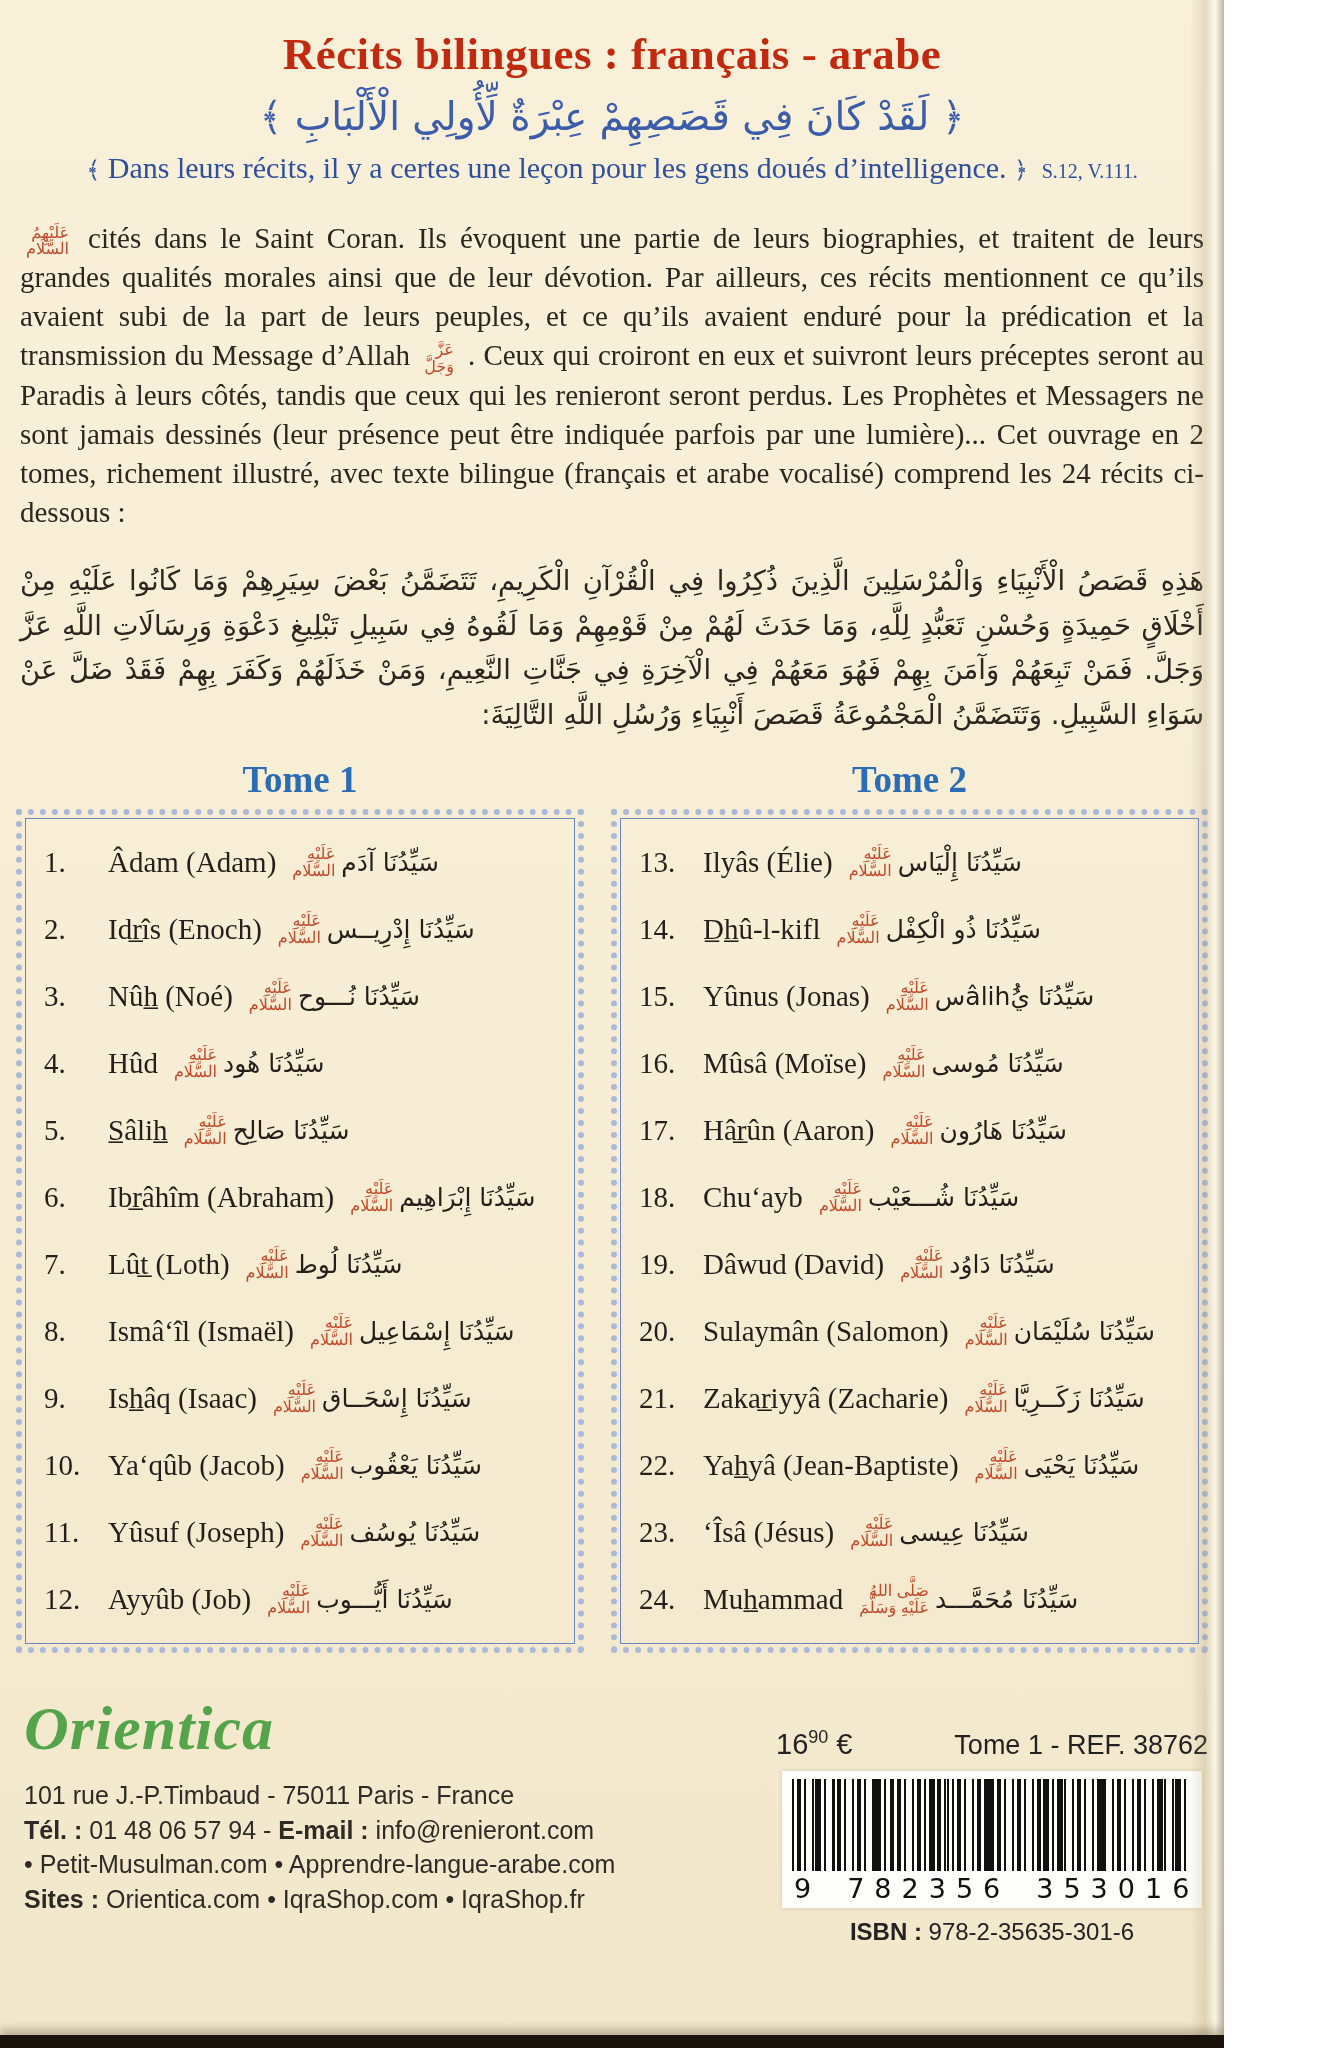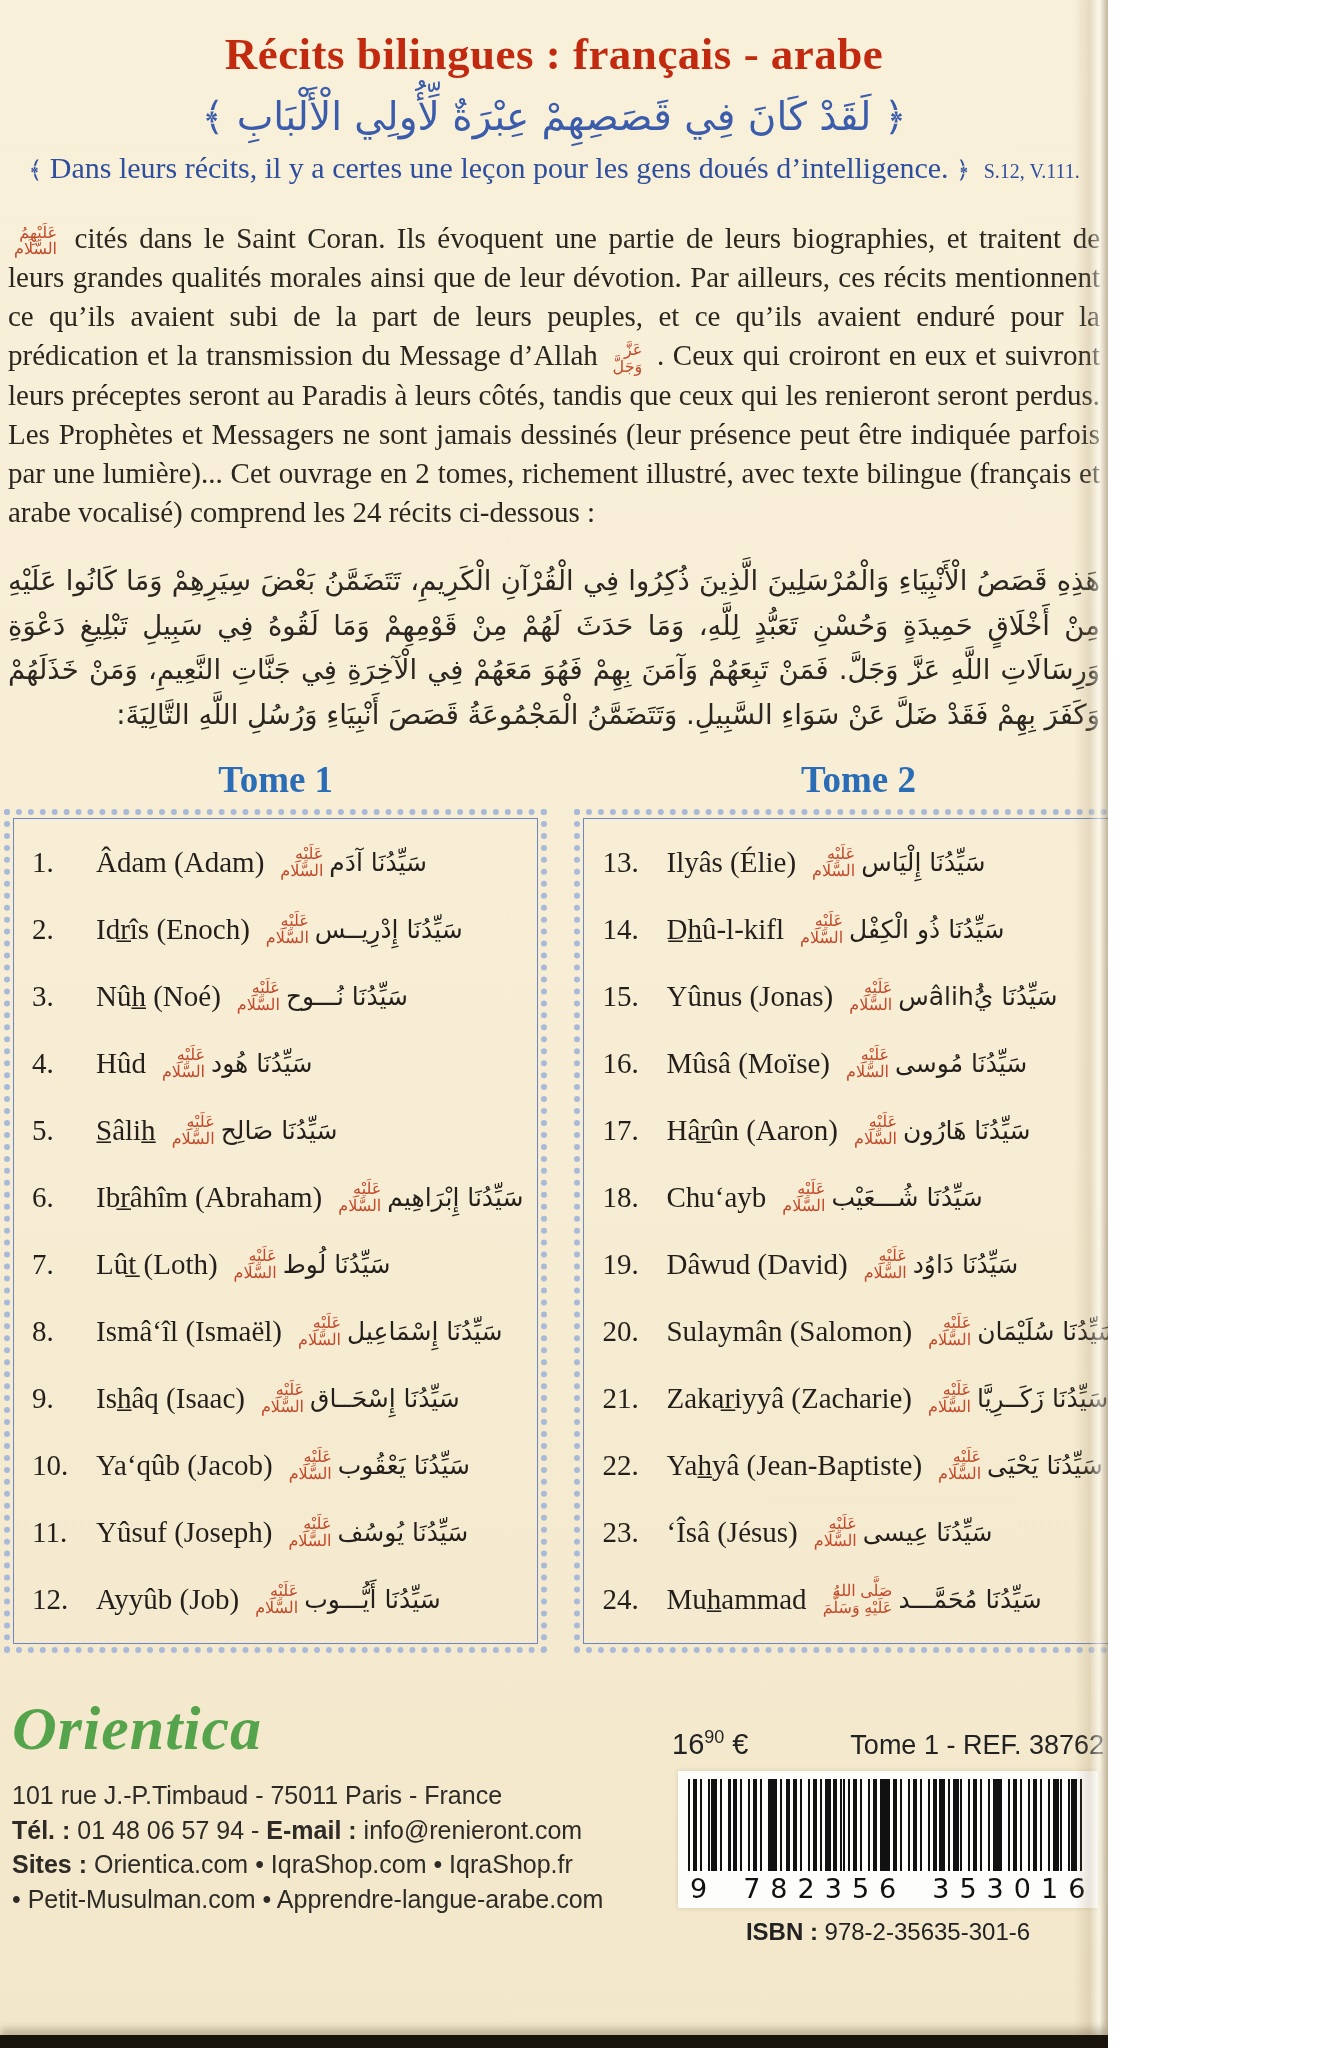--- a/index.html
+++ b/index.html
@@ -1,21 +1,21 @@
 <!DOCTYPE html>
 <html><head>
 <meta charset="utf-8">
 <style>
   * { margin:0; padding:0; box-sizing:border-box; }
   html,body { width:1322px; }
   body { font-family:"Liberation Serif", serif; }
   #cover{
-    position:relative; width:1108px; height:2048px; overflow:hidden;
+    position:relative; width:1224px; height:2048px; overflow:hidden;
     background:linear-gradient(180deg,#f9f0da 0%, #f7edd4 55%, #f2e7ca 100%);
-    padding:0 4px;
+    padding:0 16px;
   }
   
   .edge-right{ position:absolute; top:0; right:0; width:34px; height:100%;
     background:linear-gradient(90deg, rgba(190,170,130,0) 0%, rgba(160,140,105,0.22) 45%, rgba(255,255,248,0.55) 74%, rgba(125,110,85,0.45) 100%); }
   .edge-bottom{ position:absolute; left:0; bottom:0; width:100%; height:13px; background:#18140c;
     box-shadow:0 -6px 9px rgba(90,75,50,.35); }
 
   .title{ margin-top:28px; text-align:center; font-size:45px; font-weight:bold; color:#c22a10; letter-spacing:.5px; }
 
   .verse{ margin-top:14px; text-align:center; direction:rtl;
@@ -398,25 +398,25 @@
     <div class="footer-left">
       <div class="logo">Orientica</div>
       <div class="contact">
         <div>101 rue J.-P.Timbaud - 75011 Paris - France</div>
         <div>
           <b>Tél. :</b>
           <span>01 48 06 57 94 -</span>
           <b>E-mail :</b>
           <span>info@renieront.com</span>
         </div>
+        <div>• Petit-Musulman.com • Apprendre-langue-arabe.com</div>
         <div>
           <b>Sites :</b>
           <span>Orientica.com • IqraShop.com • IqraShop.fr</span>
         </div>
-        <div>• Petit-Musulman.com • Apprendre-langue-arabe.com</div>
       </div>
     </div>
 
     <div class="footer-right">
       <div class="price-row">
         <span class="price">
           <span>16</span><sup>90</sup>
           <span>€</span>
         </span>
         <span class="ref-text">Tome 1 - REF. 38762</span>

